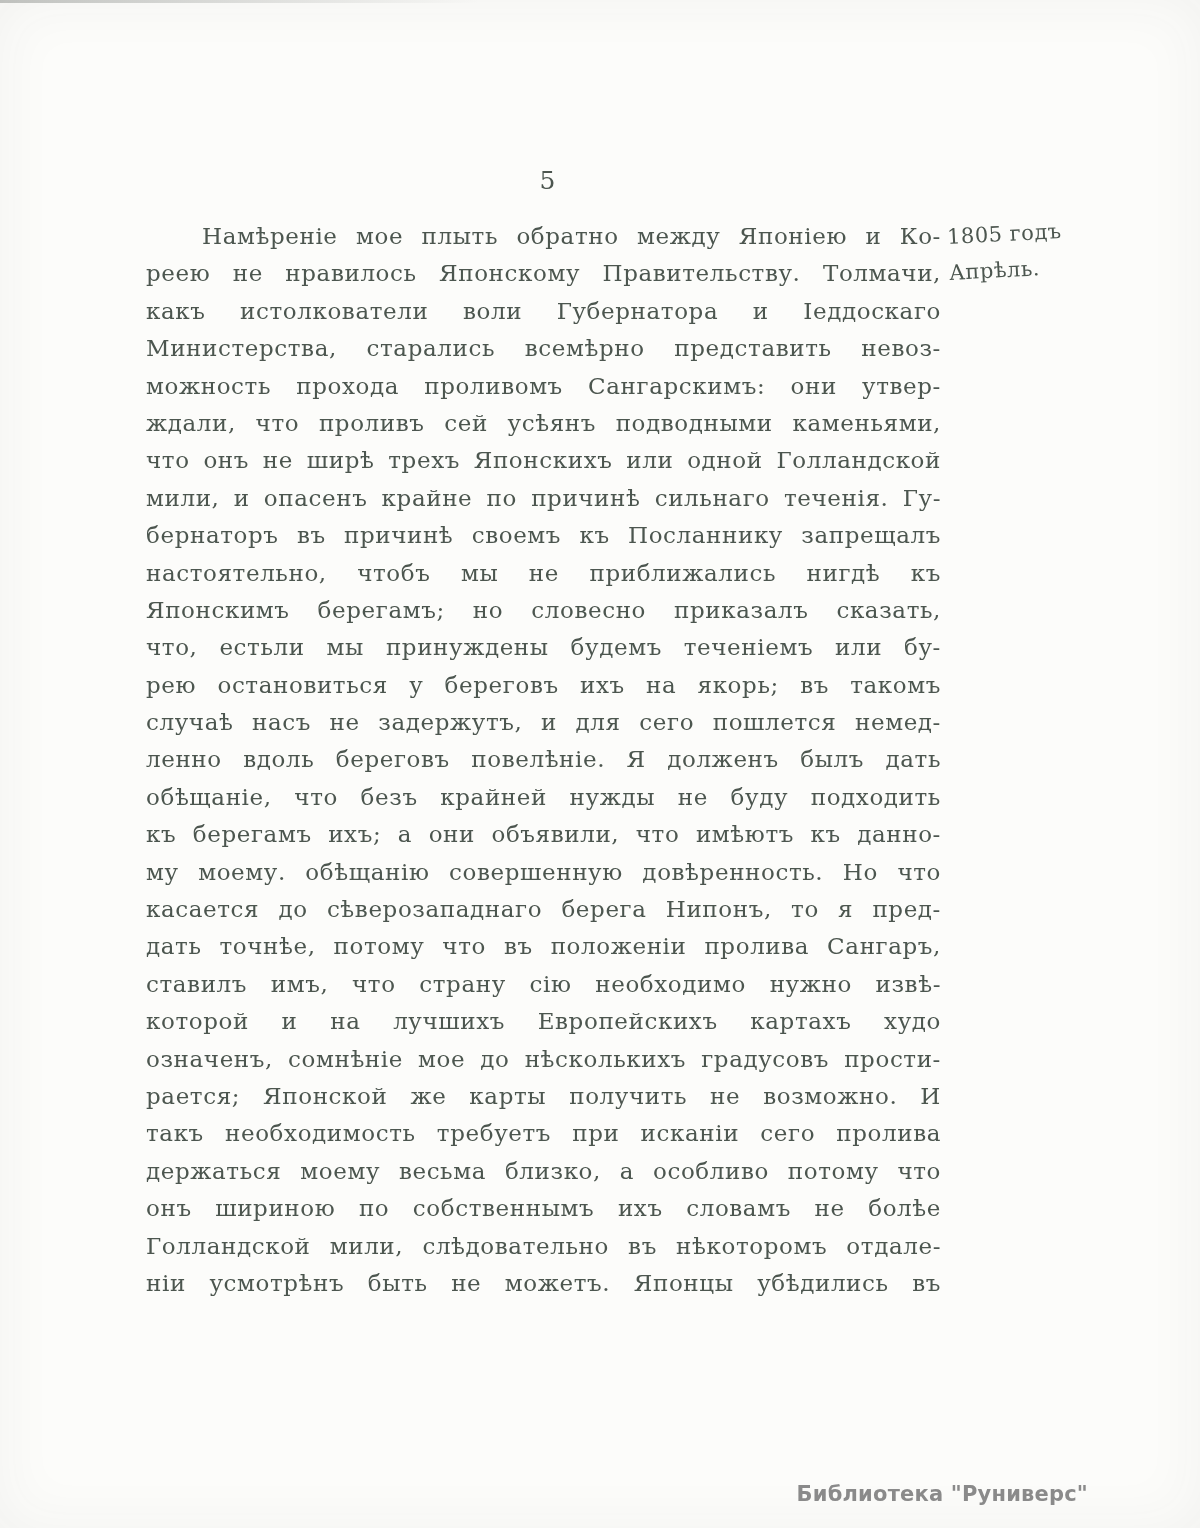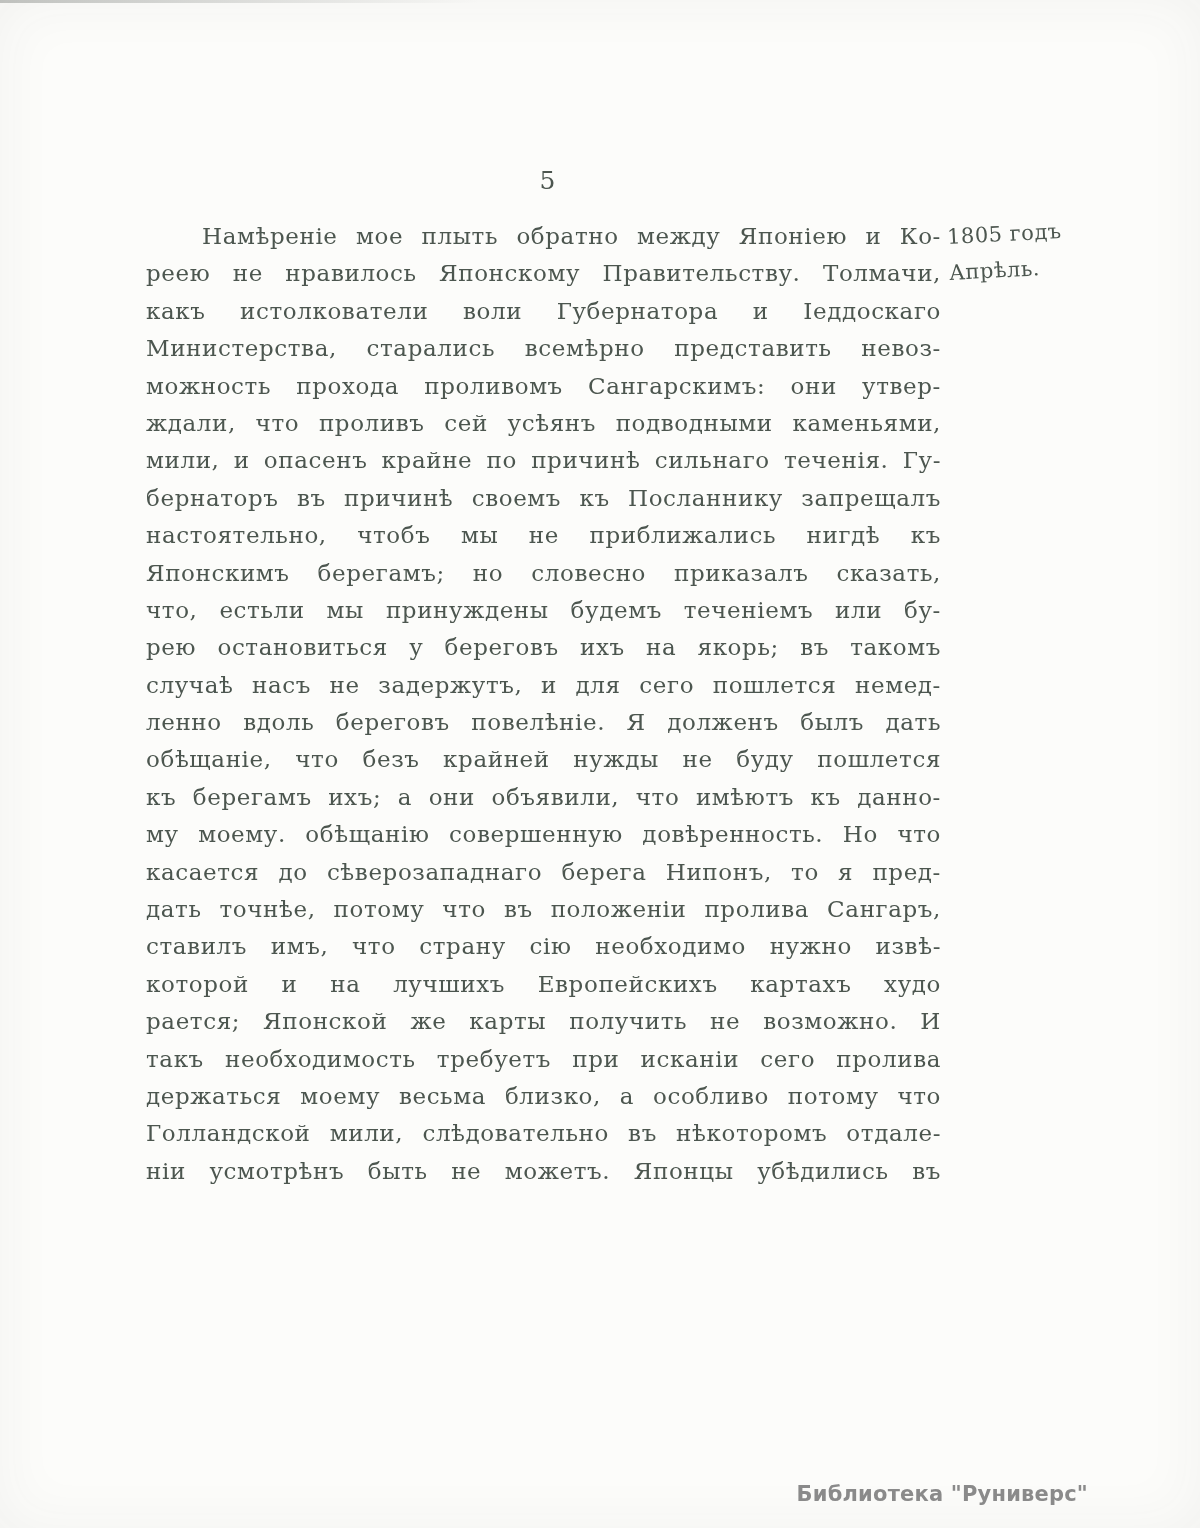--- a/index.html
+++ b/index.html
@@ -82,38 +82,41 @@
 
   <div class="page-number">5</div>
 
   <div class="text-block">
       <div class="text-line">Намѣреніе мое плыть обратно между Японіею и Ко-</div>
       <div class="text-line">реею не нравилось Японскому Правительству. Толмачи,</div>
       <div class="text-line">какъ истолкователи воли Губернатора и Іеддоскаго</div>
       <div class="text-line">Министерства, старались всемѣрно представить невоз-</div>
       <div class="text-line">можность прохода проливомъ Сангарскимъ: они утвер-</div>
       <div class="text-line">ждали, что проливъ сей усѣянъ подводными каменьями,</div>
+      <div class="text-line">что онъ не ширѣ трехъ Японскихъ или одной Голландской</div>
       <div class="text-line">мили, и опасенъ крайне по причинѣ сильнаго теченія. Гу-</div>
       <div class="text-line">бернаторъ въ причинѣ своемъ къ Посланнику запрещалъ</div>
       <div class="text-line">настоятельно, чтобъ мы не приближались нигдѣ къ</div>
       <div class="text-line">Японскимъ берегамъ; но словесно приказалъ сказать,</div>
       <div class="text-line">что, естьли мы принуждены будемъ теченіемъ или бу-</div>
       <div class="text-line">рею остановиться у береговъ ихъ на якорь; въ такомъ</div>
       <div class="text-line">случаѣ насъ не задержутъ, и для сего пошлется немед-</div>
       <div class="text-line">ленно вдоль береговъ повелѣніе. Я долженъ былъ дать</div>
-      <div class="text-line">обѣщаніе, что безъ крайней нужды не буду пошлется</div>
+      <div class="text-line">обѣщаніе, что безъ крайней нужды не буду подходить</div>
       <div class="text-line">къ берегамъ ихъ; а они объявили, что имѣютъ къ данно-</div>
       <div class="text-line">му моему. обѣщанію совершенную довѣренность. Но что</div>
       <div class="text-line">касается до сѣверозападнаго берега Нипонъ, то я пред-</div>
       <div class="text-line">дать точнѣе, потому что въ положеніи пролива Сангаръ,</div>
       <div class="text-line">ставилъ имъ, что страну сію необходимо нужно извѣ-</div>
       <div class="text-line">которой и на лучшихъ Европейскихъ картахъ худо</div>
+      <div class="text-line">означенъ, сомнѣніе мое до нѣсколькихъ градусовъ прости-</div>
       <div class="text-line">рается; Японской же карты получить не возможно. И</div>
       <div class="text-line">такъ необходимость требуетъ при исканіи сего пролива</div>
       <div class="text-line">держаться моему весьма близко, а особливо потому что</div>
+      <div class="text-line">онъ шириною по собственнымъ ихъ словамъ не болѣе</div>
       <div class="text-line">Голландской мили, слѣдовательно въ нѣкоторомъ отдале-</div>
       <div class="text-line">ніи усмотрѣнъ быть не можетъ. Японцы убѣдились въ</div>
     </div>
 
   <div class="margin-note">
     <div>1805 годъ</div>
     <div>Апрѣль.</div>
   </div>
 
   <div class="watermark">Библиотека "Руниверс"</div>

